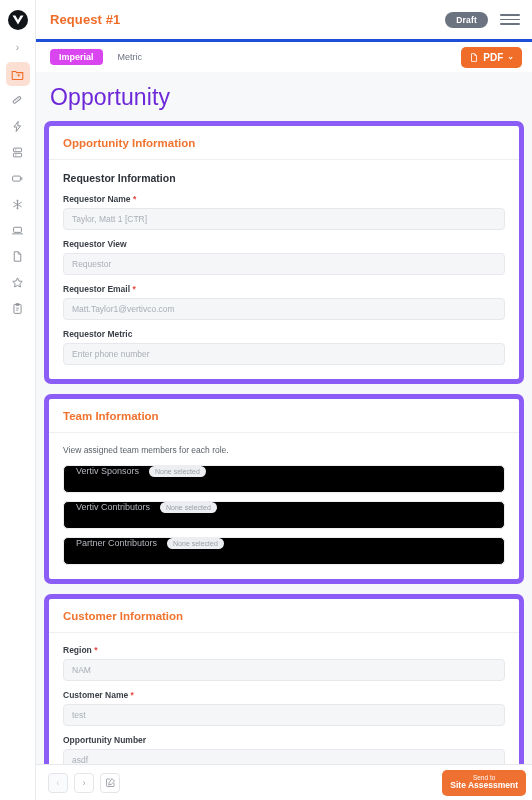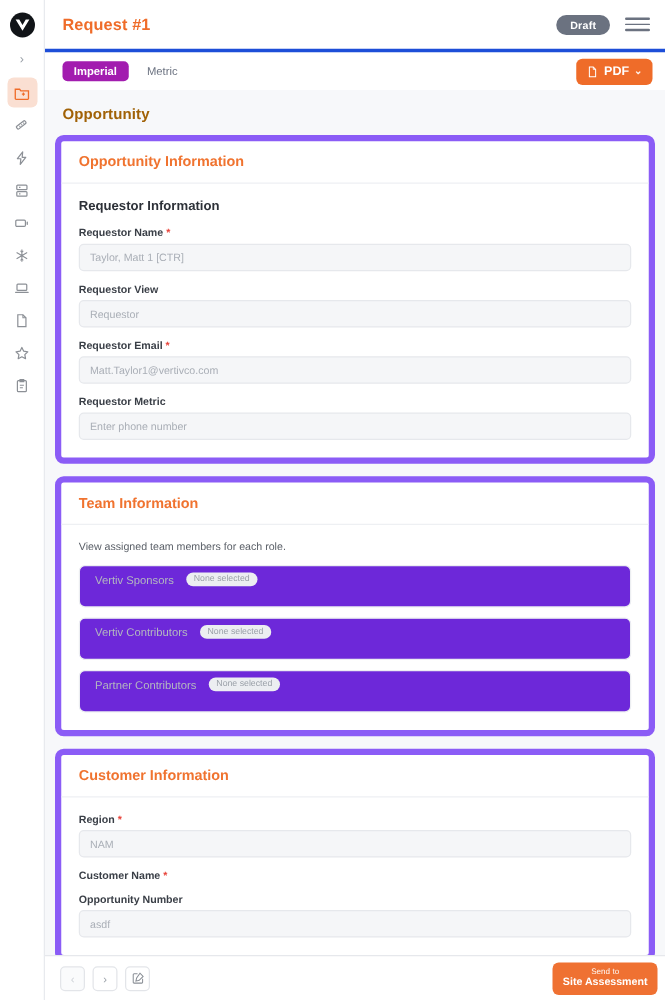--- a/index.html
+++ b/index.html
@@ -106,21 +106,21 @@
     gap: 6px;
   }
   .unit-pill {
     font-size: 9px;
     padding: 3px 9px;
     border-radius: 4px;
     color: #6b7280;
     cursor: pointer;
     font-weight: 500;
   }
-  .unit-pill.on { background: #a21caf; color: #ffffff; font-weight: 600; }
+  .unit-pill.on { background: #d946ef; color: #ffffff; font-weight: 600; }
   .pdf-btn {
     background: #ef6c29;
     color: #ffffff;
     border-radius: 5px;
     height: 21px;
     padding: 0 8px;
     display: flex; align-items: center; gap: 4px;
     font-size: 10px;
     font-weight: 600;
     cursor: pointer;
@@ -130,23 +130,23 @@
 
   
   .content {
     flex: 1 1 auto;
     overflow: hidden;
     padding: 0 8px;
     background: #f7f8fa;
     position: relative;
   }
   .page-title {
-    color: #a16207;
-    font-size: 12px;
-    font-weight: 700;
+    color: #6d28d9;
+    font-size: 23px;
+    font-weight: 400;
     padding: 12px 0 10px 6px;
     letter-spacing: .1px;
   }
   .card {
     background: #ffffff;
     border: 5px solid #8b5cf6;
     border-radius: 7px;
     margin-bottom: 10px;
     overflow: hidden;
   }
@@ -188,27 +188,27 @@
     font-family: "Liberation Sans", sans-serif;
   }
   .finput::placeholder { color: #a9aeb6; }
 
   .helper {
     font-size: 8.5px;
     color: #5b6068;
     margin-bottom: 10px;
   }
   .team-row {
-    background: #6d28d9;
+    background: #000000;
     border: 1px solid #eceef1;
     border-radius: 5px;
     height: 28px;
     display: flex;
-    align-items: flex-end;
-    padding: 16px 12px;
+    align-items: flex-start;
+    padding: 0 12px;
     gap: 10px;
     margin-bottom: 8px;
     cursor: pointer;
   }
   .team-row:last-child { margin-bottom: 0; }
   .team-label { font-size: 9px; color: #b4b8bf; }
   .chip {
     background: #eceef1;
     color: #9aa0a8;
     font-size: 7px;
@@ -424,20 +424,21 @@
         <div class="card-head">
           <h2>Customer Information</h2>
         </div>
         <div class="card-body">
           <div class="field">
             <label class="flabel"><span>Region</span> <span class="req">*</span></label>
             <input class="finput" placeholder="NAM" style="">
           </div>
           <div class="field">
             <label class="flabel"><span>Customer Name</span> <span class="req">*</span></label>
+            <input class="finput" placeholder="test" style="">
           </div>
           <div class="field">
             <label class="flabel">Opportunity Number</label>
             <input class="finput" placeholder="asdf" style="">
           </div>
         </div>
       </div>
       <div class="fade-bottom"></div>
     </div>
 

